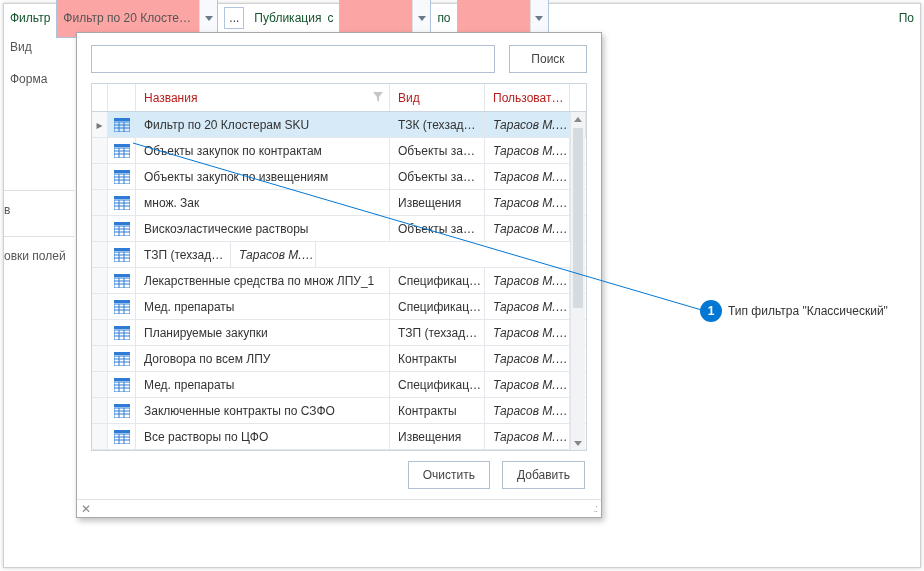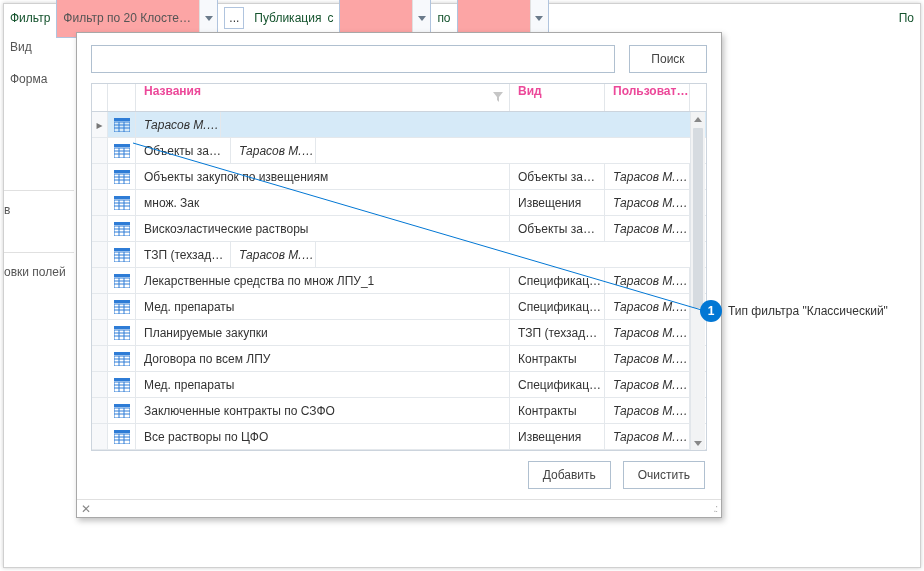--- a/index.html
+++ b/index.html
@@ -80,21 +80,21 @@
     color: #555;
     border-top: 1px solid #e0e0e0;
     width: 70px;
     padding-top: 12px;
     overflow: hidden;
     white-space: nowrap;
   }
   .popup {
     position: absolute;
     left: 76px; top: 32px;
-    width: 646px;
+    width: 526px;
     background: #fff;
     border: 1px solid #a8a8a8;
     box-shadow: 2px 3px 6px rgba(0,0,0,0.25);
   }
   .popup-inner { padding: 12px 14px 8px 14px; }
   .search-row {
     display: flex;
     gap: 14px;
     margin-bottom: 10px;
     align-items: center;
@@ -123,26 +123,25 @@
     position: relative;
   }
   .grid-header {
     display: flex;
     background: #fff;
     border-bottom: 1px solid #ccd4dd;
     height: 28px;
   }
   .gh-cell {
     display: flex;
-    align-items: flex-start;
+    align-items: center;
     padding: 0 8px;
-    color: #ec4899;
+    color: #b91c1c;
     border-right: 1px solid #e2e6ea;
     position: relative;
-    font-weight: bold;
   }
   .gh-sel { width: 16px; padding: 0; border-right: 1px solid #e2e6ea;}
   .gh-icon { width: 28px; padding: 0; }
   .gh-name { flex: 1; }
   .gh-vid { width: 95px; overflow: hidden; white-space: nowrap; text-overflow: ellipsis;}
   .gh-user { width: 85px; overflow: hidden; white-space: nowrap; text-overflow: ellipsis;}
   .gh-scroll { width: 16px; border-right: none; }
   .filter-glyph {
     position: absolute;
     right: 6px; top: 8px;
@@ -305,21 +304,21 @@
       </div>
   </div>
   <span class="label" style="margin-left:auto">По</span>
 </div>
 
 <div class="sidebar-labels">
   <span>Вид</span>
   <span>Форма</span>
 </div>
 <div class="bg-truncated" style="top:190px">в</div>
-<div class="bg-truncated" style="top:252px">овки полей</div>
+<div class="bg-truncated" style="top:236px">овки полей</div>
 
 <div class="popup">
   <div class="popup-inner">
     <div class="search-row">
       <input class="search-input" placeholder="" style="">
       <button class="btn">Поиск</button>
     </div>
 
     <div class="grid">
       <div class="grid-header">
@@ -341,35 +340,38 @@
             <div class="cell cell-icon">
               <svg class="table-icon" viewBox="0 0 16 14">
                 <rect x="0" y="0" width="16" height="3" fill="#2e7cd6"></rect>
                 <rect x="0" y="4" width="16" height="10" fill="none" stroke="#2e7cd6" stroke-width="1"></rect>
                 <line x1="0" y1="7" x2="16" y2="7" stroke="#2e7cd6" stroke-width="1"></line>
                 <line x1="0" y1="10" x2="16" y2="10" stroke="#2e7cd6" stroke-width="1"></line>
                 <line x1="5" y1="4" x2="5" y2="14" stroke="#2e7cd6" stroke-width="1"></line>
                 <line x1="10" y1="4" x2="10" y2="14" stroke="#2e7cd6" stroke-width="1"></line>
               </svg>
             </div>
-            <div class="cell cell-user">Тарасов М.…</div>
-            <div class="cell cell-scroll"></div>
-          </div>
-          <div class="grid-row">
-            <div class="cell cell-sel"></div>
-            <div class="cell cell-icon">
-              <svg class="table-icon" viewBox="0 0 16 14">
-                <rect x="0" y="0" width="16" height="3" fill="#2e7cd6"></rect>
-                <rect x="0" y="4" width="16" height="10" fill="none" stroke="#2e7cd6" stroke-width="1"></rect>
-                <line x1="0" y1="7" x2="16" y2="7" stroke="#2e7cd6" stroke-width="1"></line>
-                <line x1="0" y1="10" x2="16" y2="10" stroke="#2e7cd6" stroke-width="1"></line>
-                <line x1="5" y1="4" x2="5" y2="14" stroke="#2e7cd6" stroke-width="1"></line>
-                <line x1="10" y1="4" x2="10" y2="14" stroke="#2e7cd6" stroke-width="1"></line>
-              </svg>
-            </div>
+            <div class="cell cell-name">Фильтр по 20 Клостерам SKU</div>
+            <div class="cell cell-vid">ТЗК (техзад…</div>
+            <div class="cell cell-user">Тарасов М.…</div>
+            <div class="cell cell-scroll"></div>
+          </div>
+          <div class="grid-row">
+            <div class="cell cell-sel"></div>
+            <div class="cell cell-icon">
+              <svg class="table-icon" viewBox="0 0 16 14">
+                <rect x="0" y="0" width="16" height="3" fill="#2e7cd6"></rect>
+                <rect x="0" y="4" width="16" height="10" fill="none" stroke="#2e7cd6" stroke-width="1"></rect>
+                <line x1="0" y1="7" x2="16" y2="7" stroke="#2e7cd6" stroke-width="1"></line>
+                <line x1="0" y1="10" x2="16" y2="10" stroke="#2e7cd6" stroke-width="1"></line>
+                <line x1="5" y1="4" x2="5" y2="14" stroke="#2e7cd6" stroke-width="1"></line>
+                <line x1="10" y1="4" x2="10" y2="14" stroke="#2e7cd6" stroke-width="1"></line>
+              </svg>
+            </div>
+            <div class="cell cell-name">Объекты закупок по контрактам</div>
             <div class="cell cell-vid">Объекты за…</div>
             <div class="cell cell-user">Тарасов М.…</div>
             <div class="cell cell-scroll"></div>
           </div>
           <div class="grid-row">
             <div class="cell cell-sel"></div>
             <div class="cell cell-icon">
               <svg class="table-icon" viewBox="0 0 16 14">
                 <rect x="0" y="0" width="16" height="3" fill="#2e7cd6"></rect>
                 <rect x="0" y="4" width="16" height="10" fill="none" stroke="#2e7cd6" stroke-width="1"></rect>
@@ -559,22 +561,22 @@
             <div class="tri-up-small"></div>
           </div>
         <div class="scroll-thumb"></div>
         <div class="scroll-arr down">
             <div class="tri-down-small"></div>
           </div>
       </div>
     </div>
 
     <div class="popup-footer">
+      <button class="btn">Очистить</button>
       <button class="btn">Добавить</button>
-      <button class="btn">Очистить</button>
     </div>
   </div>
   <div class="popup-status">
     <span style="cursor:pointer">✕</span>
     <span class="resize-dots">.:</span>
   </div>
 </div>
 
 <svg class="callout-line">
   <line x1="133" y1="143" x2="705" y2="311" stroke="#0277d4" stroke-width="1"></line>

